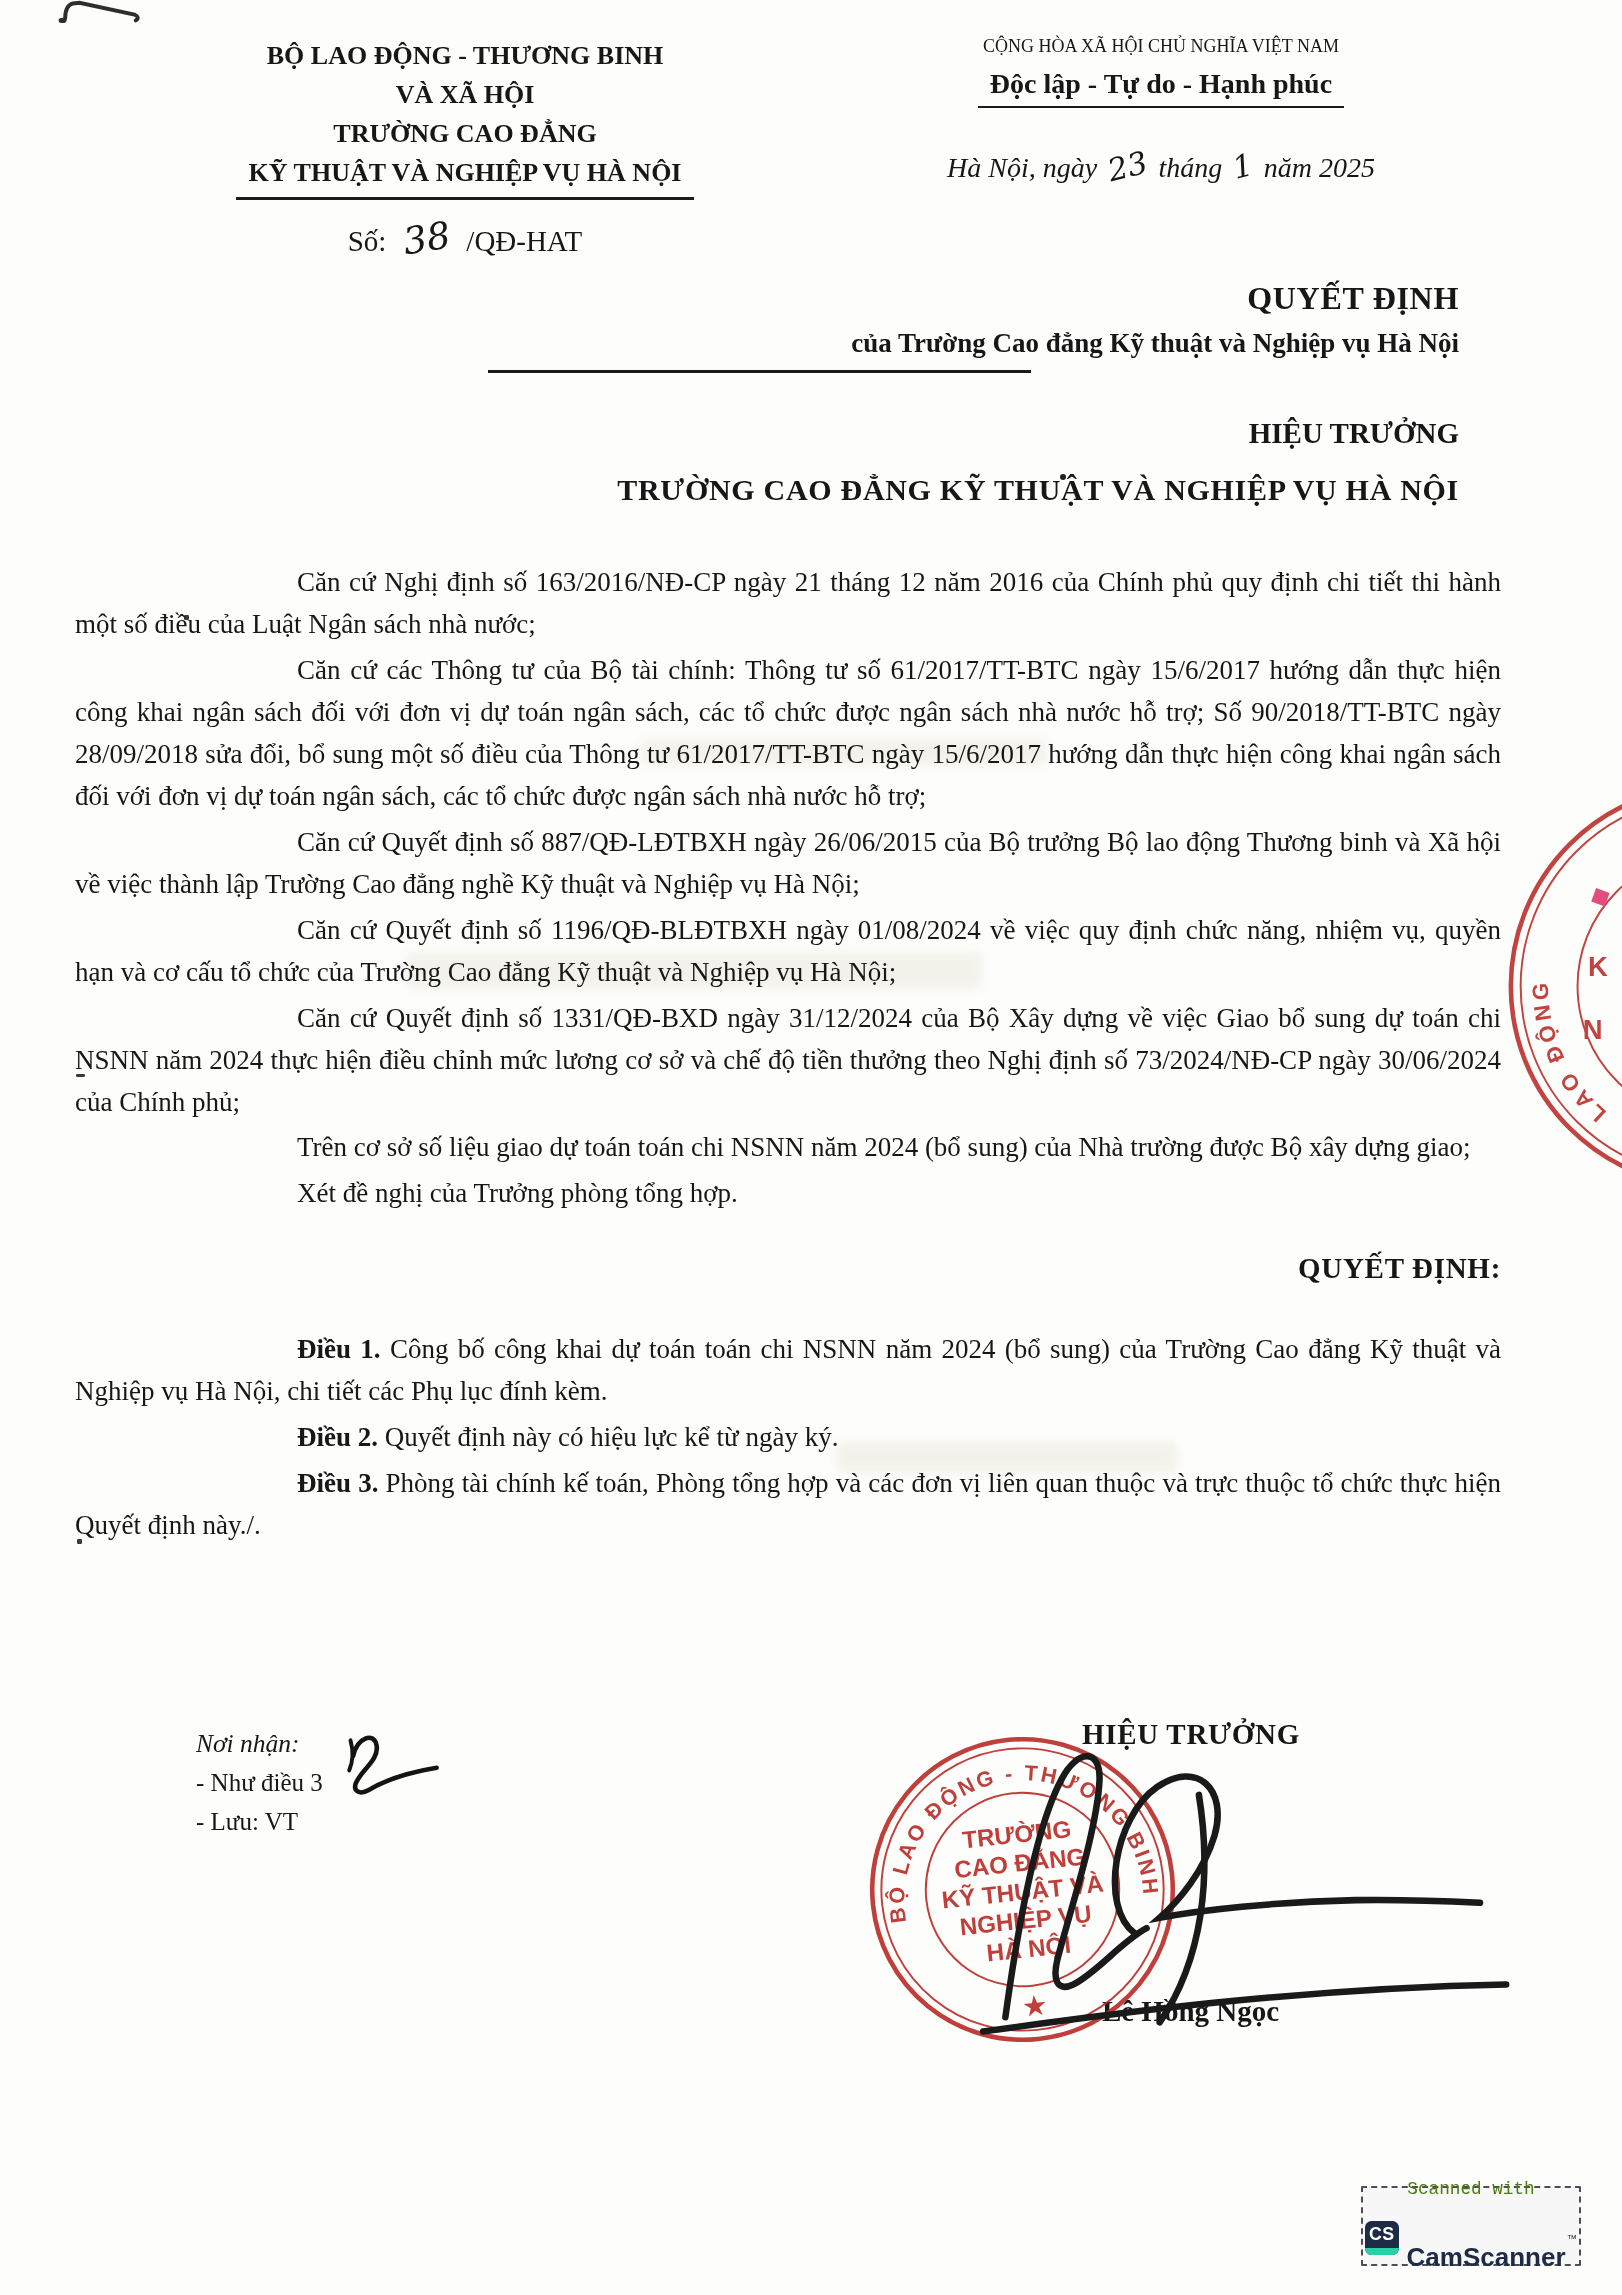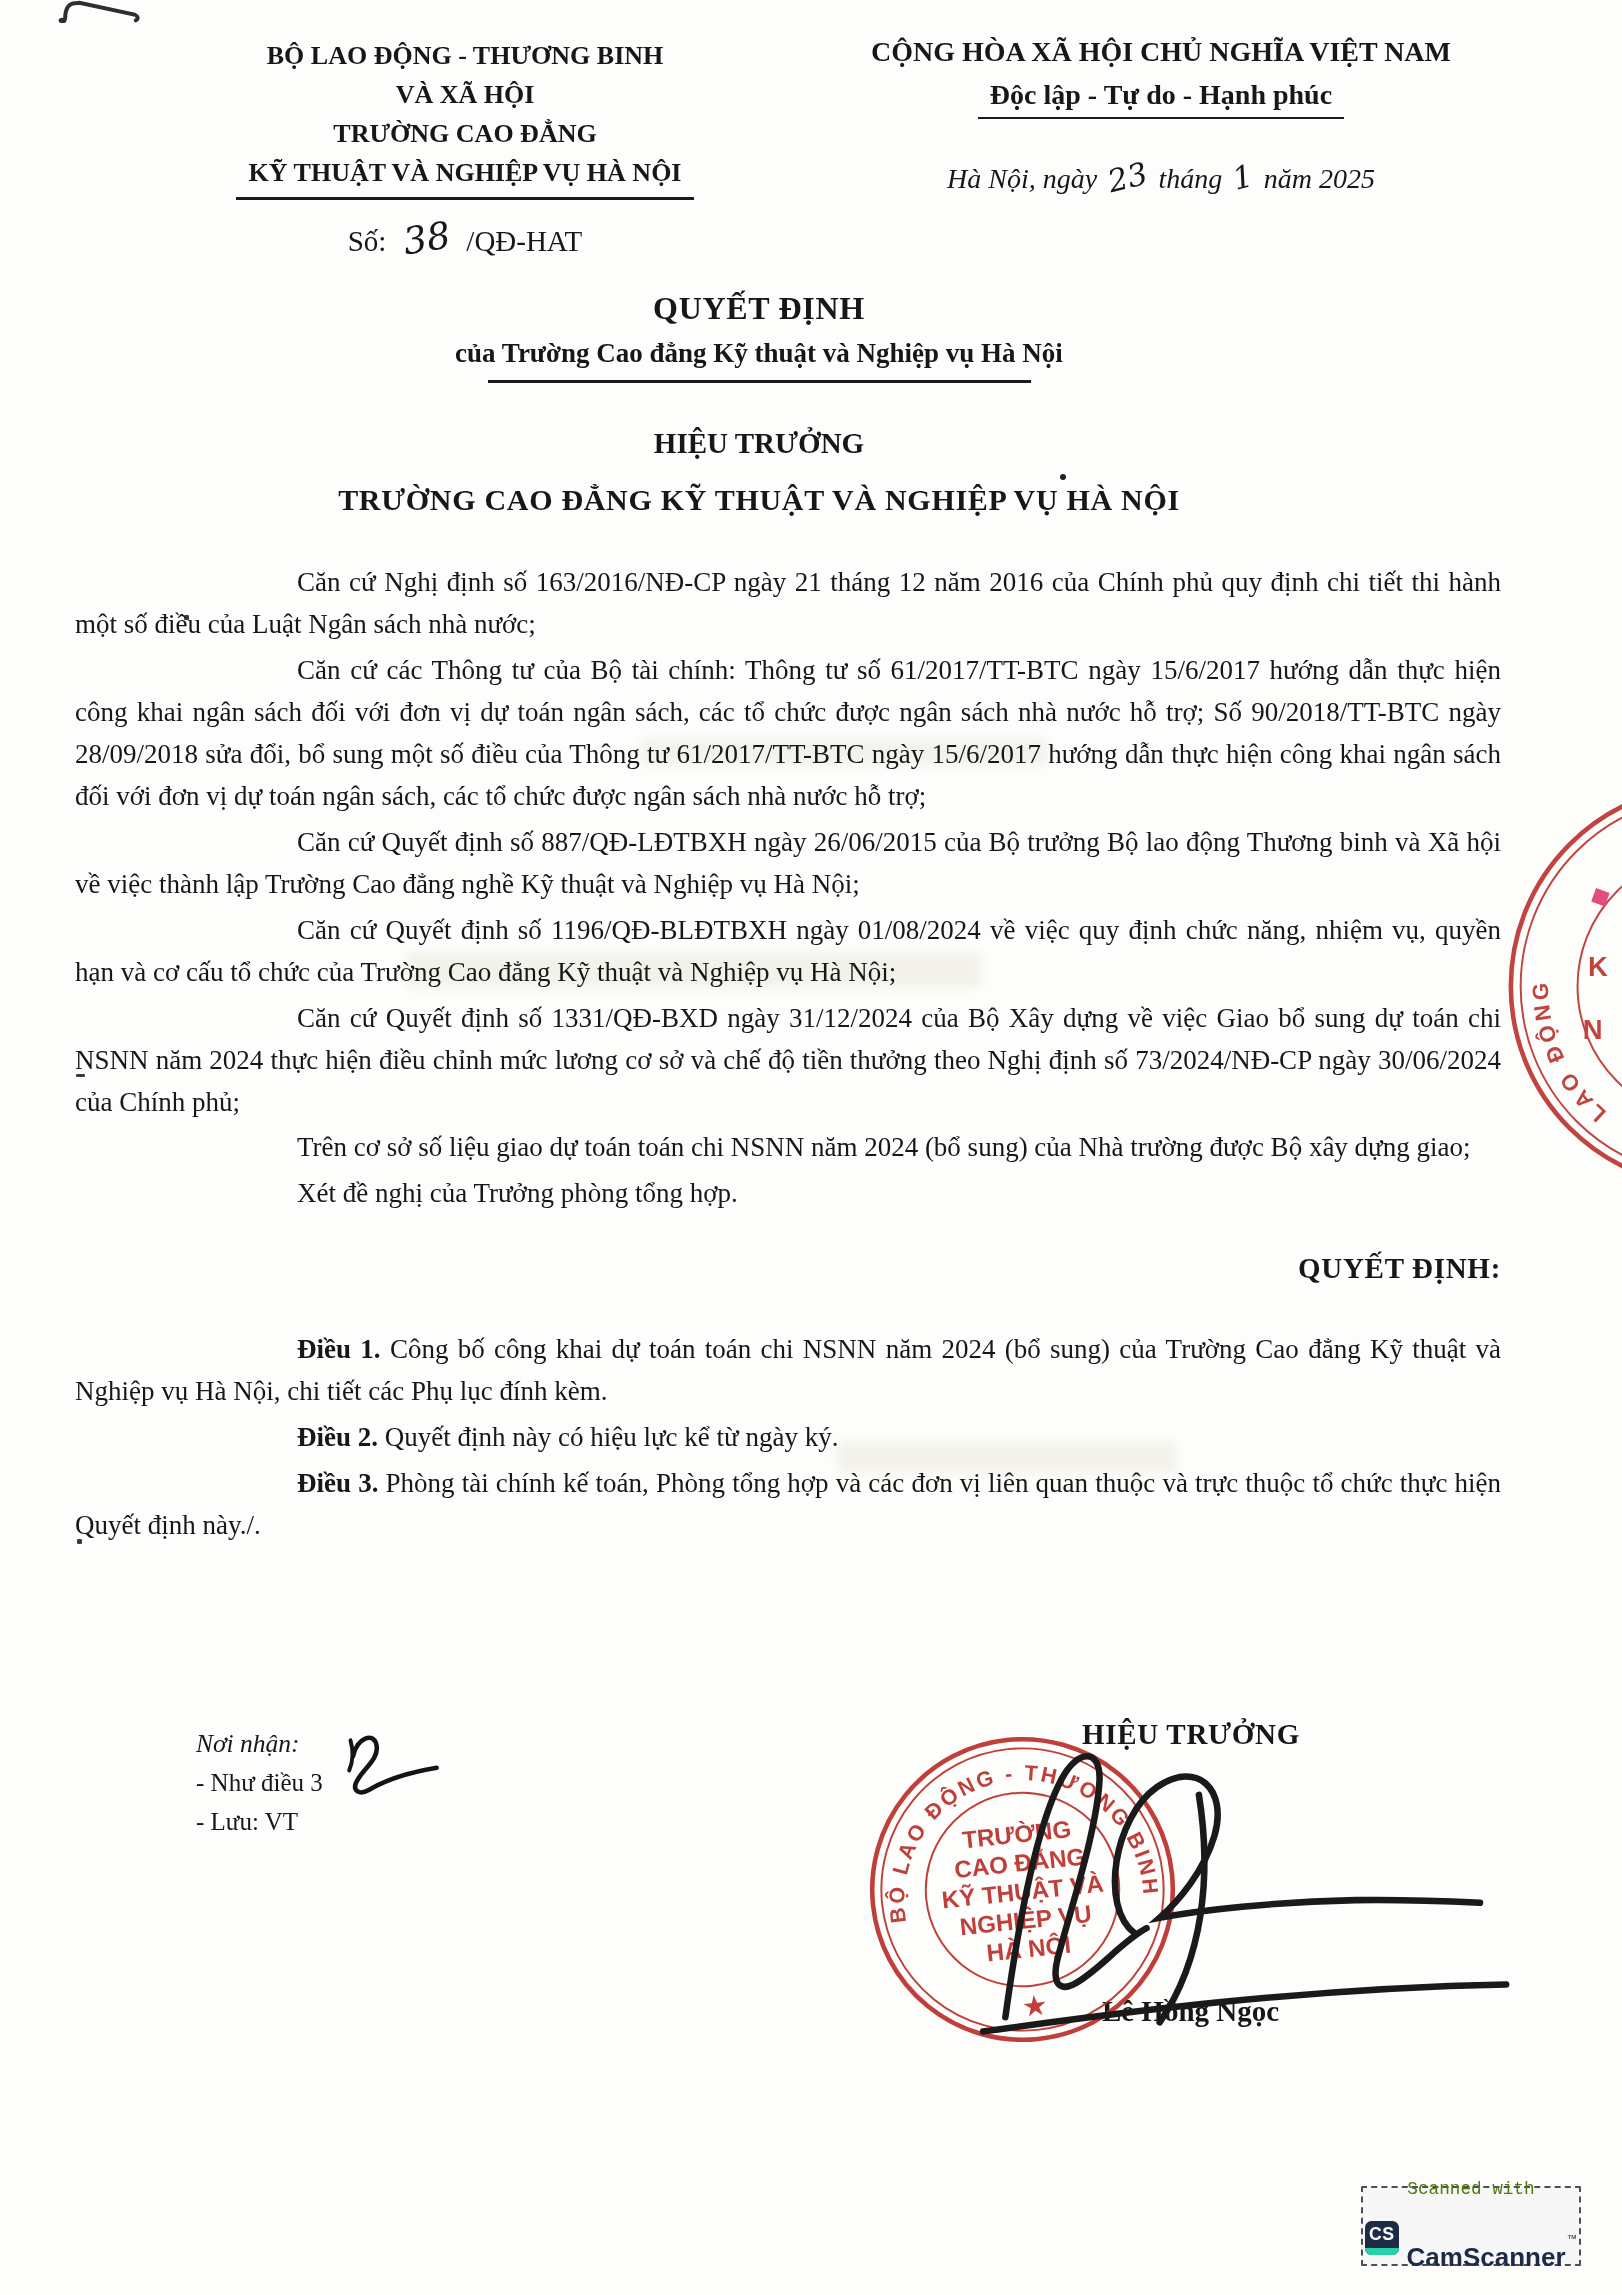--- a/index.html
+++ b/index.html
@@ -18,28 +18,28 @@
   }
   .hdr-left .u-line { width:458px; margin:5.2px auto 0; border-top:3.3px solid #1b1b1b; }
   .so-line { margin-top:19.6px; font-weight:normal; font-size:29px; }
   .hand {
     font-family:"DejaVu Serif",serif; font-style:italic; display:inline-block;
     transform:rotate(-9deg); font-size:37px; line-height:1; padding:0 9.2px;
   }
   .hdr-right {
     position:absolute; top:36px; left:772px; width:778px; text-align:center;
   }
-  .hdr-right .l1 { font-weight:bold; font-size:28px; }
+  .hdr-right .l1 { font-weight:normal; font-size:18px; }
   .hdr-right .l2 { font-weight:bold; font-size:28px; margin-top:10.5px; }
   .hdr-right .u-line { width:366px; margin:6.5px auto 0; border-top:2.6px solid #1b1b1b; }
   .date-line { margin-top:43px; font-style:italic; font-size:28px; }
   .hand-sm { font-family:"DejaVu Serif",serif; font-style:italic; display:inline-block;
     transform:rotate(-14deg); font-size:31px; line-height:1; padding:0 3.9px; }
   
-  .title-block { position:absolute; top:290px; left:59px; width:1400px; text-align:center; }
+  .title-block { position:absolute; top:280px; left:59px; width:1400px; text-align:right; }
   .title-block .h1 { font-size:32px; font-weight:bold; letter-spacing:0.7px; }
   .title-block .sub { font-size:27px; font-weight:bold; line-height:37px; margin-top:7.9px; }
   .title-block .u-line { width:543px; margin:7.9px auto 0; border-top:3.3px solid #1b1b1b; }
   .title-block .auth1 { font-size:29px; font-weight:bold; margin-top:44px; }
   .title-block .auth2 { font-size:30px; font-weight:bold; margin-top:23.6px; letter-spacing:0.7px; }
   
   .body-block { position:absolute; top:561px; left:75px; width:1426px; }
   .body-block p {
     font-size:27px; line-height:42px; text-align:justify;
     text-indent:222px; margin-bottom:3.9px;

